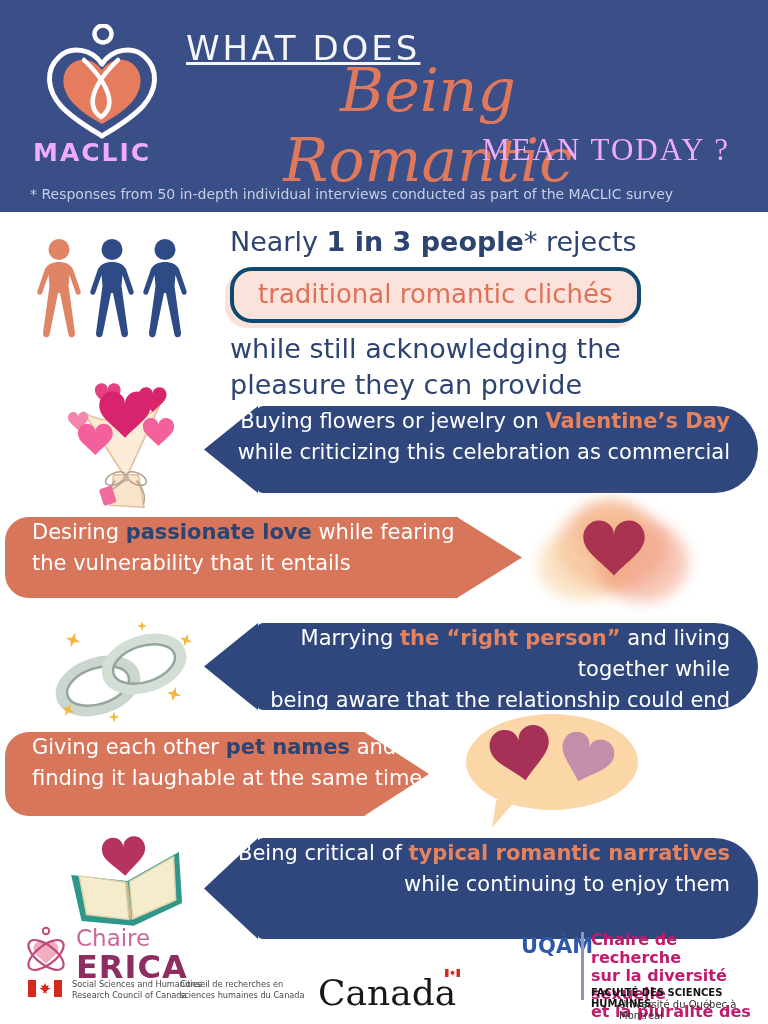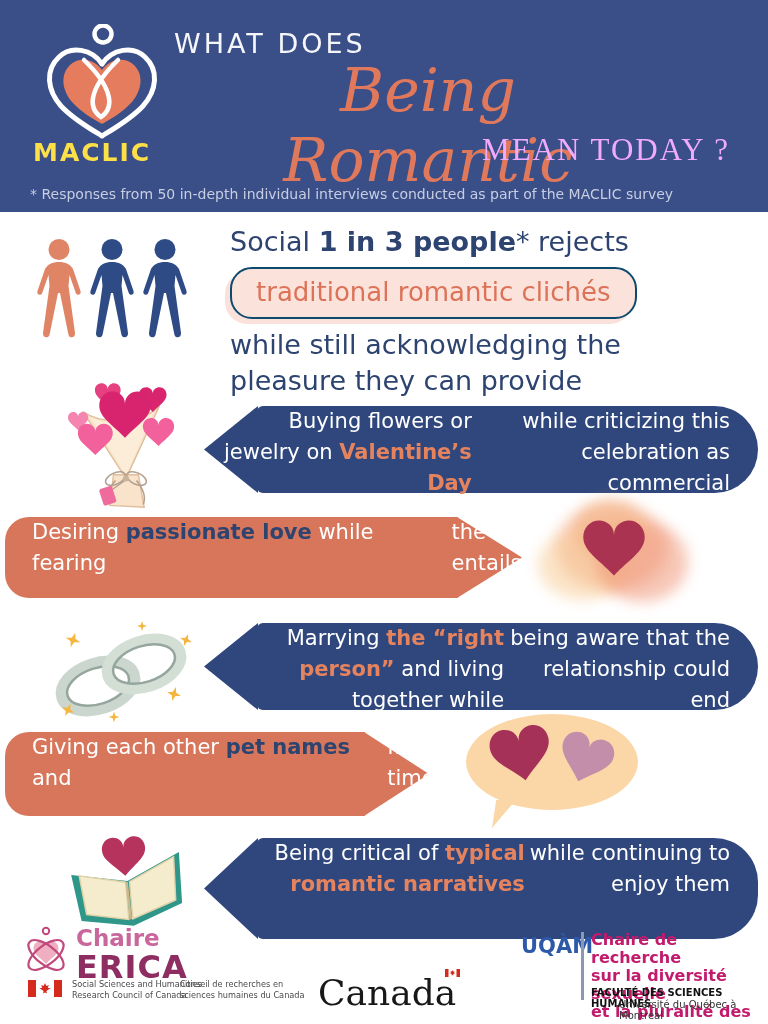--- a/index.html
+++ b/index.html
@@ -2,44 +2,44 @@
 <html><head>
 <meta charset="utf-8">
 <style>
   html,body{margin:0;padding:0;background:#fff;}
   #page{position:relative;width:768px;height:1024px;background:#ffffff;overflow:hidden;
         font-family:"DejaVu Sans","Liberation Sans",sans-serif;}
   .abs{position:absolute;}
 
   
   #header{position:absolute;left:0;top:0;width:768px;height:212px;background:#3A4E87;}
-  #maclic-label{position:absolute;left:33px;top:138px;color:#fde047;font-size:25px;font-weight:bold;letter-spacing:2px;}
-  #title-top{position:absolute;left:174px;top:28px;color:#F5F6FA;font-size:27px;letter-spacing:3px;font-weight:500;}
+  #maclic-label{position:absolute;left:33px;top:138px;color:#f0abfc;font-size:25px;font-weight:bold;letter-spacing:2px;}
+  #title-top{position:absolute;left:186px;top:28px;color:#F5F6FA;font-size:34px;letter-spacing:3px;font-weight:500;text-decoration:underline;}
   #title-script{position:absolute;left:188px;top:55px;width:480px;text-align:center;color:#E0795C;
                 font-family:"DejaVu Serif","Liberation Serif",serif;font-style:italic;font-size:60px;}
   #title-bottom{position:absolute;right:38px;top:132px;color:#f0abfc;font-size:31px;letter-spacing:2px;font-weight:500;font-family:Liberation Serif, serif;}
   #footnote{position:absolute;left:30px;top:186px;color:#C7CEE2;font-size:14px;}
 
   
   #intro-text{position:absolute;left:230px;top:224px;width:530px;color:#2E4470;font-size:27px;line-height:1.32;}
   #intro-highlight{display:inline-block;margin:7px 0 8px 0;padding:6px 24px 8px 24px;background:#FBE3DC;
-                   border:2px solid #0c4a6e;border-radius:22px;color:#DC7257;font-size:26px;
+                   border:4px solid #0c4a6e;border-radius:22px;color:#DC7257;font-size:26px;
                    box-shadow:-5px 5px 0 rgba(246,200,190,.55);}
   .b{font-weight:bold;}
 
   
   .row{position:absolute;left:0;width:768px;}
   .banner-blue{position:absolute;top:0;bottom:0;left:257px;right:10px;background:#2F477D;
                border-radius:6px 44px 44px 6px;}
   .banner-blue::before{content:'';position:absolute;left:-53px;top:0;width:54px;height:100%;background:#2F477D;
                clip-path:polygon(100% 0,0 50%,100% 100%);}
   .banner-orange{position:absolute;top:0;bottom:0;left:5px;background:#D8765B;border-radius:24px 0 0 24px;}
   .banner-orange::after{content:'';position:absolute;right:-64px;top:0;width:65px;height:100%;background:#D8765B;
                clip-path:polygon(0 0,100% 50%,0 100%);}
-  .stmt{position:absolute;top:0;bottom:12px;display:flex;flex-direction:row;justify-content:space-between;
+  .stmt{position:absolute;top:0;bottom:12px;display:flex;flex-direction:column;justify-content:flex-start;
         color:#fff;font-size:21px;line-height:1.47;}
   .stmt.right{left:215px;right:38px;text-align:right;}
   .stmt.left{left:32px;text-align:left;}
   .bold-coral{font-weight:bold;color:#E5835F;}
   .bold-blue{font-weight:bold;color:#2E4470;margin-top:22px;}
 
   
   .blob{position:absolute;border-radius:50%;filter:blur(7px);}
 
   
@@ -50,21 +50,21 @@
 
   
   .sshrc-col{position:absolute;top:979px;font-size:8.2px;line-height:1.4;color:#4A4A4A;}
   #canada-wordmark{position:absolute;left:318px;top:972px;font-family:"DejaVu Serif","Liberation Serif",serif;
                    font-size:36px;color:#181818;}
   #uqam-name{position:absolute;left:521px;top:934px;font-size:21px;font-weight:bold;color:#2D59A8;}
   #uqam-divider{position:absolute;left:581px;top:932px;width:2.5px;height:68px;background:#8A97B5;}
   #uqam-chair{position:absolute;left:591px;top:931px;font-size:16px;font-weight:bold;color:#C21A6C;line-height:1.13;}
   #uqam-fac{position:absolute;left:591px;top:987px;font-size:10px;font-weight:bold;color:#111;}
   #uqam-univ{position:absolute;left:619px;top:999px;font-size:10px;color:#333;}
-  #erica-line1{position:absolute;left:76px;top:925px;font-size:23px;color:#C9679C;font-weight:bold;}
+  #erica-line1{position:absolute;left:76px;top:925px;font-size:23px;color:#C9679C;}
   #erica-line2{position:absolute;left:76px;top:948px;font-size:32px;font-weight:bold;color:#8E2D61;letter-spacing:1px;}
 </style>
 </head>
 <body>
 
 <div id="page">
 
   <div id="header">
     <svg class="abs" style="left:36px;top:24px;" width="132" height="118" viewBox="0 0 130 118">
       <circle cx="66" cy="10" r="8.5" fill="none" stroke="#fff" stroke-width="4.5"></circle>
@@ -88,21 +88,21 @@
       <circle cx="25" cy="10.5" r="10.5"></circle>
       <path d="M25 23 C18.5 23 13.5 25.5 11 30 L3.5 52 C2.2 55.8 7 57.5 8.3 53.8 L14.5 36 L15.5 47 L9 94 C8.4 98.8 14.6 100 15.6 95.4 L24 54 L26 54 L34.4 95.4 C35.4 100 41.6 98.8 41 94 L34.5 47 L35.5 36 L41.7 53.8 C43 57.5 47.8 55.8 46.5 52 L39 30 C36.5 25.5 31.5 23 25 23 Z"></path>
     </g>
     <g fill="#2E4B86" transform="translate(106,0)">
       <circle cx="25" cy="10.5" r="10.5"></circle>
       <path d="M25 23 C18.5 23 13.5 25.5 11 30 L3.5 52 C2.2 55.8 7 57.5 8.3 53.8 L14.5 36 L15.5 47 L9 94 C8.4 98.8 14.6 100 15.6 95.4 L24 54 L26 54 L34.4 95.4 C35.4 100 41.6 98.8 41 94 L34.5 47 L35.5 36 L41.7 53.8 C43 57.5 47.8 55.8 46.5 52 L39 30 C36.5 25.5 31.5 23 25 23 Z"></path>
     </g>
   </svg>
 
   <div id="intro-text">
-    <div><span>Social </span><span class="b">1 in 3 people</span><span>* rejects</span></div>
+    <div><span>Nearly </span><span class="b">1 in 3 people</span><span>* rejects</span></div>
     <div><span id="intro-highlight">traditional romantic clichés</span></div>
     <div>while still acknowledging the</div>
     <div>pleasure they can provide</div>
   </div>
 
   <svg class="abs" style="left:58px;top:381px;" width="134" height="130" viewBox="0 0 140 132">
     <path d="M26 30 C45 44 90 42 106 24 L71 100 Z" fill="#FAE3CB" stroke="#E0BE9B" stroke-width="1.5"></path>
     <path d="M34 36 C52 46 88 44 100 30 L71 97 Z" fill="#FCEDD8"></path>
     <path d="M58 96 L84 96 L90 130 L54 128 Z" fill="#FAE3CB" stroke="#E0BE9B" stroke-width="1.5"></path>
     <g>

